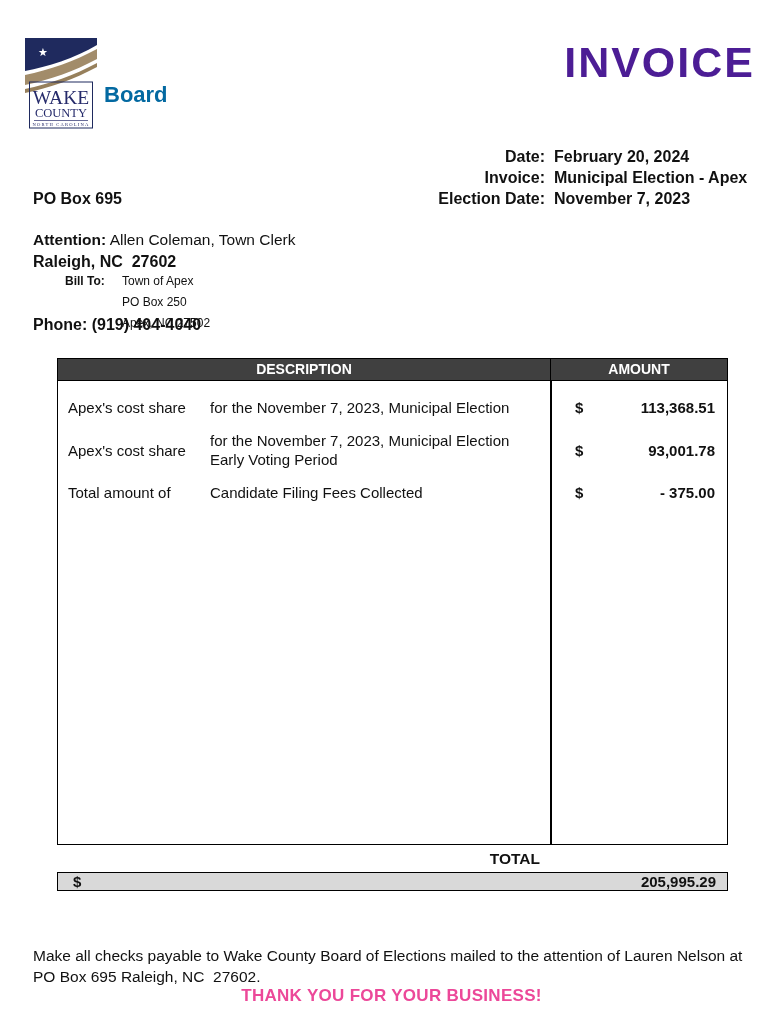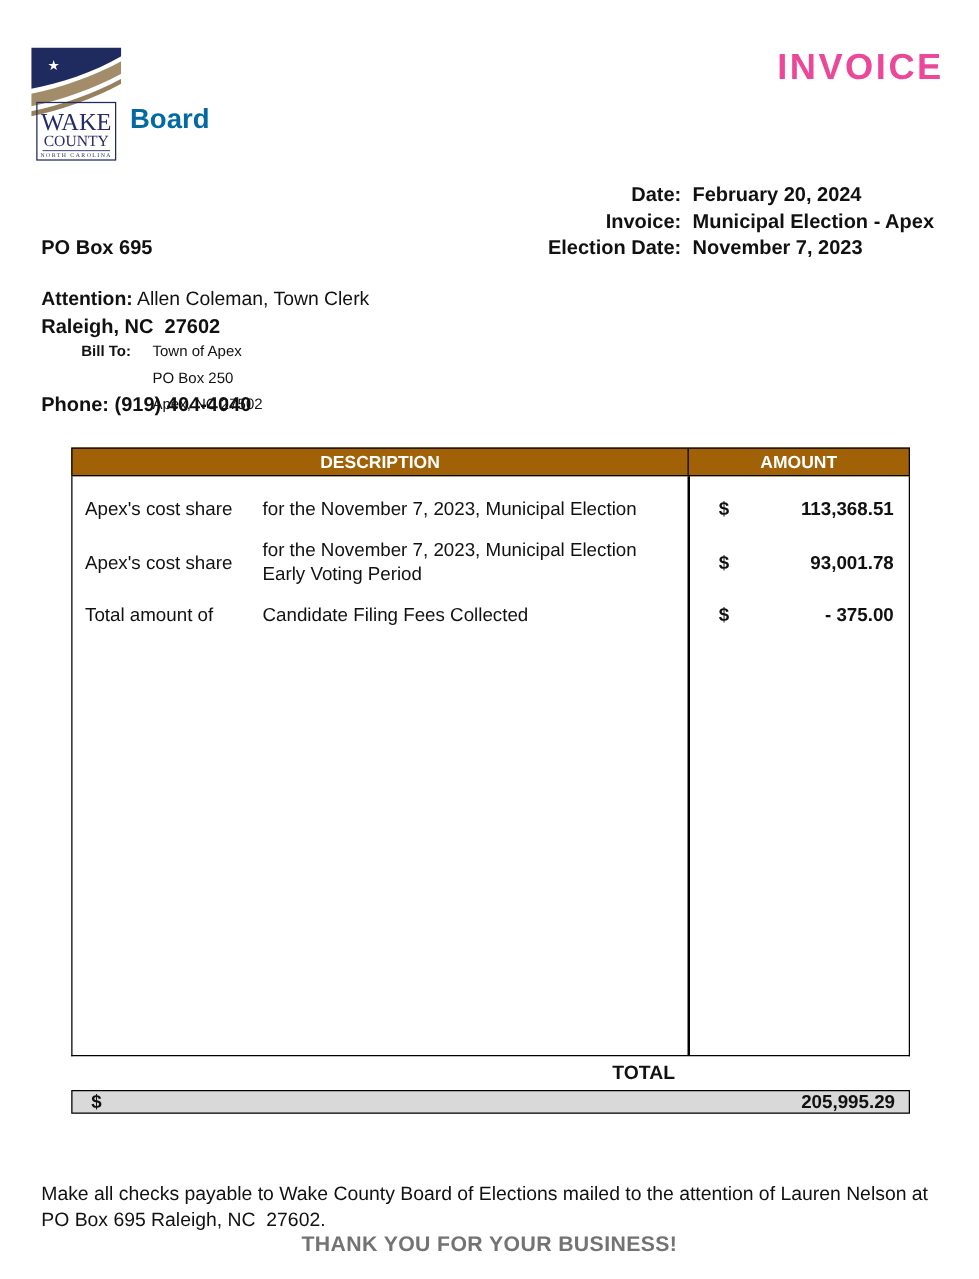--- a/index.html
+++ b/index.html
@@ -14,41 +14,41 @@
     margin:0 auto;
   }
   
   .logo { position:absolute; left:25px; top:38px; }
   .board-name {
     position:absolute; left:104px; top:82px;
     font-size:22px; font-weight:bold; color:#0369a1; line-height:1.18;
   }
   .invoice-title {
     position:absolute; right:28px; top:38px;
-    font-size:29px; font-weight:bold; color:#ec4899; letter-spacing:2px;
+    font-size:43px; font-weight:bold; color:#4c1d95; letter-spacing:2px;
   }
   
   .sender {
     position:absolute; left:33px; top:146px;
     font-size:16px; font-weight:bold; line-height:21px; white-space:pre-wrap;
   }
   .meta { position:absolute; left:428px; top:146px; width:330px; font-size:16px; font-weight:bold; line-height:21px; }
   .meta-row { display:flex;align-items:center; }
   .meta-label { width:117px; text-align:right; }
   .meta-value { margin-left:9px; white-space:pre-wrap; }
   
   .attention { position:absolute; left:33px; top:231px; font-size:15.5px; }
   .attention .lbl { font-weight:bold; }
   .billto { position:absolute; left:35px; top:271px; display:flex; font-size:12px; line-height:21px;margin-left:30px; }
   .billto .lbl { font-weight:bold; width:57px; }
   
   .inv-table { position:absolute; left:57px; top:358px; width:671px; }
   .t-header {
     display:flex; height:23px;
-    background:#a16207; border:1.5px solid #000;
+    background:#404040; border:1.5px solid #000;
     color:#fff; font-weight:bold; font-size:14px;
   }
   .t-header .h-desc { width:493px; text-align:center; line-height:20px; border-right:1.5px solid #000; }
   .t-header .h-amt  { flex:1; text-align:center; line-height:20px; }
   .t-body {
     position:relative; height:464px;
     border-left:1.5px solid #000; border-right:1.5px solid #000; border-bottom:1.5px solid #000;
     padding-top:17px;
   }
   .t-divider { position:absolute; left:492px; top:0; bottom:0; width:1.5px; background:#000; }
@@ -62,21 +62,21 @@
   .tot-cell {
     flex:1; display:flex; align-items:center; height:27px;
     background:#d9d9d9; border:1.5px solid #000; border-top-width:1px;
   }
   .tot-cur { padding-left:15px; font-size:15px; font-weight:bold; }
   .tot-amt { flex:1; text-align:right; padding-right:11px; font-size:15px; font-weight:bold; }
   
   .footer { position:absolute; left:33px; top:903px; width:727px; font-size:15.5px; line-height:21px; white-space:pre-wrap; }
   .thanks {
     position:absolute; left:0; top:986px; width:100%;
-    text-align:center; font-size:17px; font-weight:bold; color:#737373; letter-spacing:0.3px;
+    text-align:center; font-size:17px; font-weight:bold; color:#ec4899; letter-spacing:0.3px;
   }
 </style>
 </head>
 <body>
 
 <div class="page">
 
   <div class="logo">
     <svg width="72" height="92" viewBox="0 0 72 92">
       <rect x="0" y="0" width="72" height="92" fill="#ffffff"></rect>

